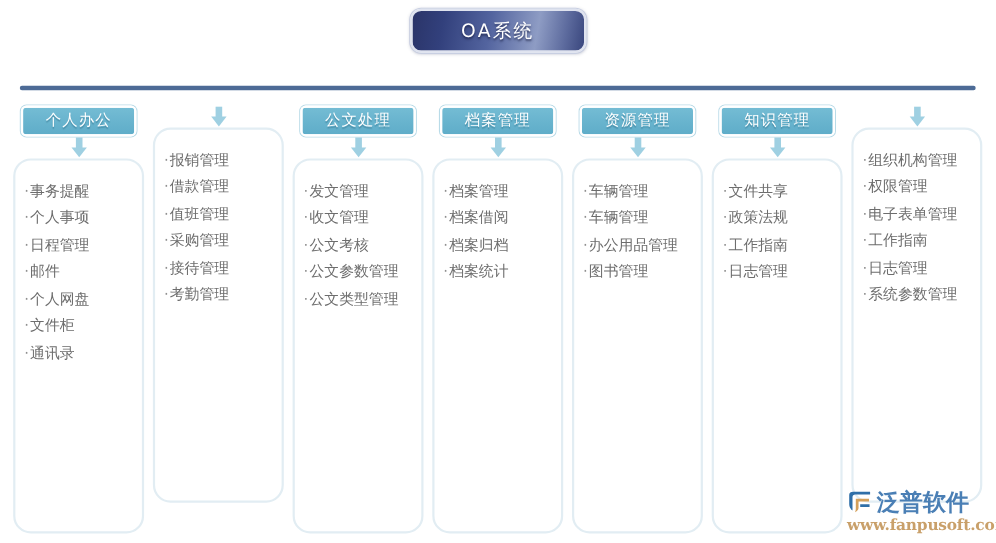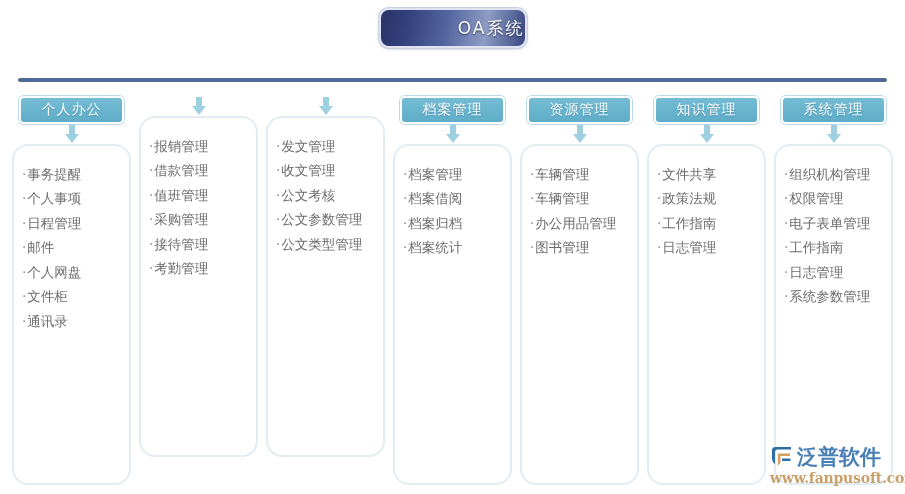--- a/index.html
+++ b/index.html
@@ -22,35 +22,35 @@
     top: 8px;
     left: 0;
     width: 905px;
     height: 46px;
     display: flex;
     justify-content: center;
     align-items: flex-start;
   }
 
   #title-box {
-    width: 148px;
+    width: 160px;
     height: 40px;
     border-radius: 10px;
     background: linear-gradient(100deg,
         #2a3468 0%,
         #32407c 18%,
         #53649f 45%,
         #8e9cc4 72%,
         #5d6b9e 88%,
         #39467d 100%);
     border: 2px solid #dfe3ef;
     box-shadow: 0 0 0 1px #c8cfe2, 0 1px 3px rgba(60,70,110,0.35);
     display: flex;
     align-items: center;
-    justify-content: flex-end;
+    justify-content: center;
   }
 
   #title-text {
     color: #ffffff;
     font-size: 17px;
     letter-spacing: 2px;
     text-shadow: 0 1px 2px rgba(20,26,60,0.75);
     font-family: "DejaVu Sans", "Liberation Sans", sans-serif;
   }
 
@@ -276,20 +276,23 @@
           <span class="dot">·</span>
           <span>接待管理</span>
         </div>
         <div class="item">
           <span class="dot">·</span>
           <span>考勤管理</span>
         </div>
       </div>
     </div>
     <div class="column">
+      <div class="col-header">
+        <span class="col-header-label">公文处理</span>
+      </div>
       <div class="arrow">
         <div class="stem"></div>
         <div class="head"></div>
       </div>
       <div class="col-body">
         <div class="item">
           <span class="dot">·</span>
           <span>发文管理</span>
         </div>
         <div class="item">
@@ -385,23 +388,20 @@
           <span class="dot">·</span>
           <span>工作指南</span>
         </div>
         <div class="item">
           <span class="dot">·</span>
           <span>日志管理</span>
         </div>
       </div>
     </div>
     <div class="column">
-      <div class="col-header">
-        <span class="col-header-label">系统管理</span>
-      </div>
       <div class="arrow">
         <div class="stem"></div>
         <div class="head"></div>
       </div>
       <div class="col-body">
         <div class="item">
           <span class="dot">·</span>
           <span>组织机构管理</span>
         </div>
         <div class="item">

